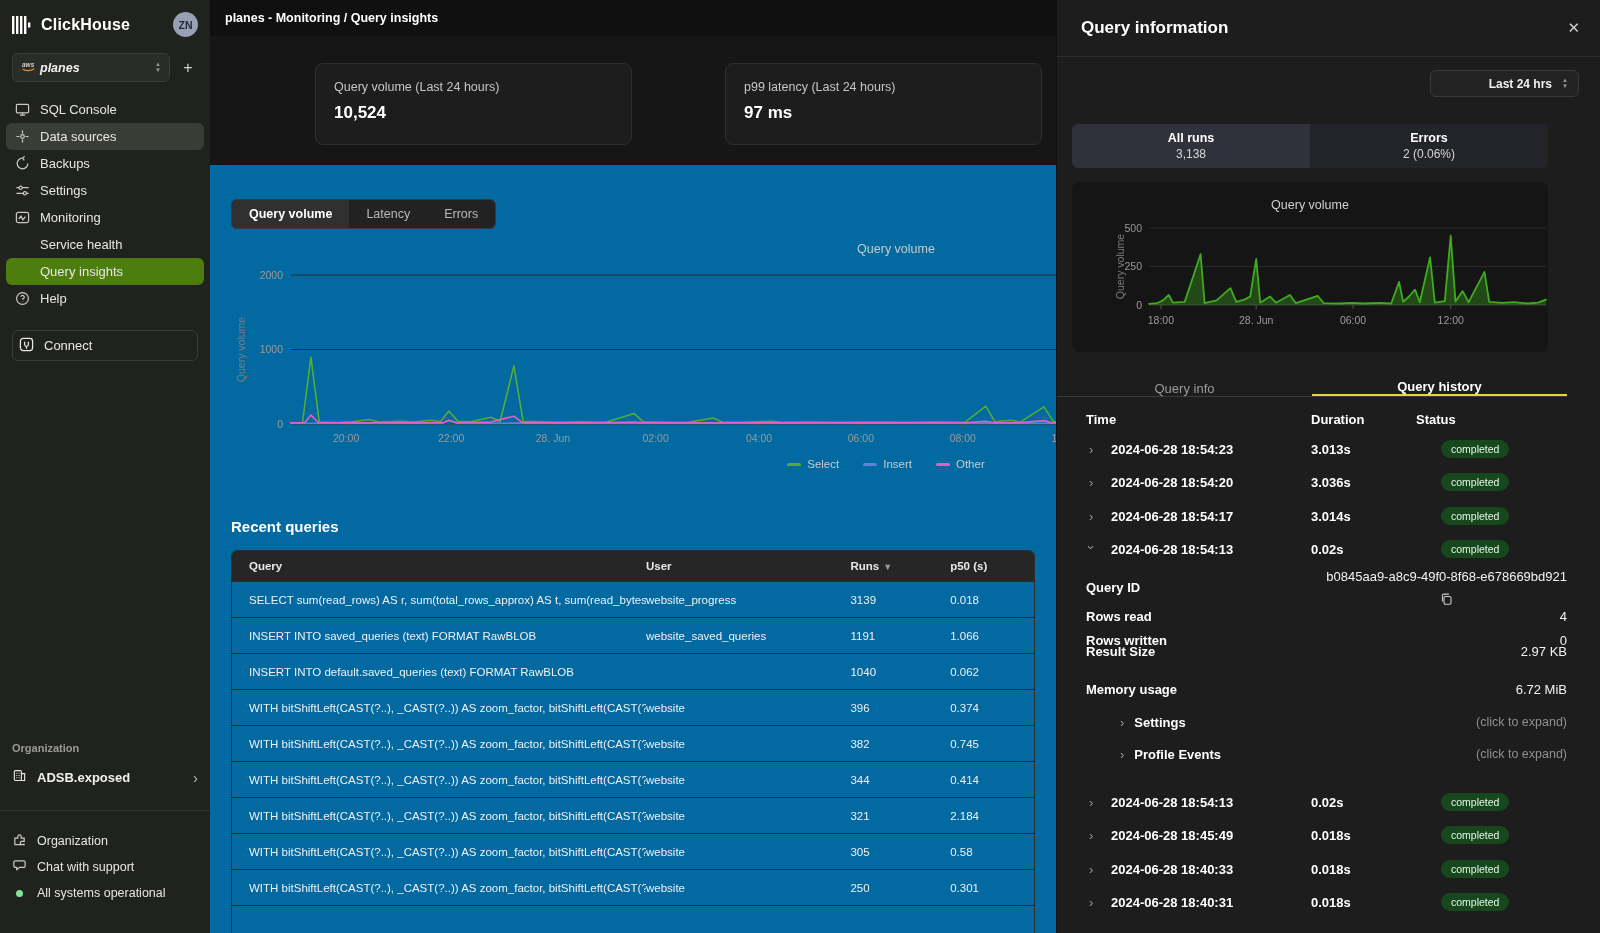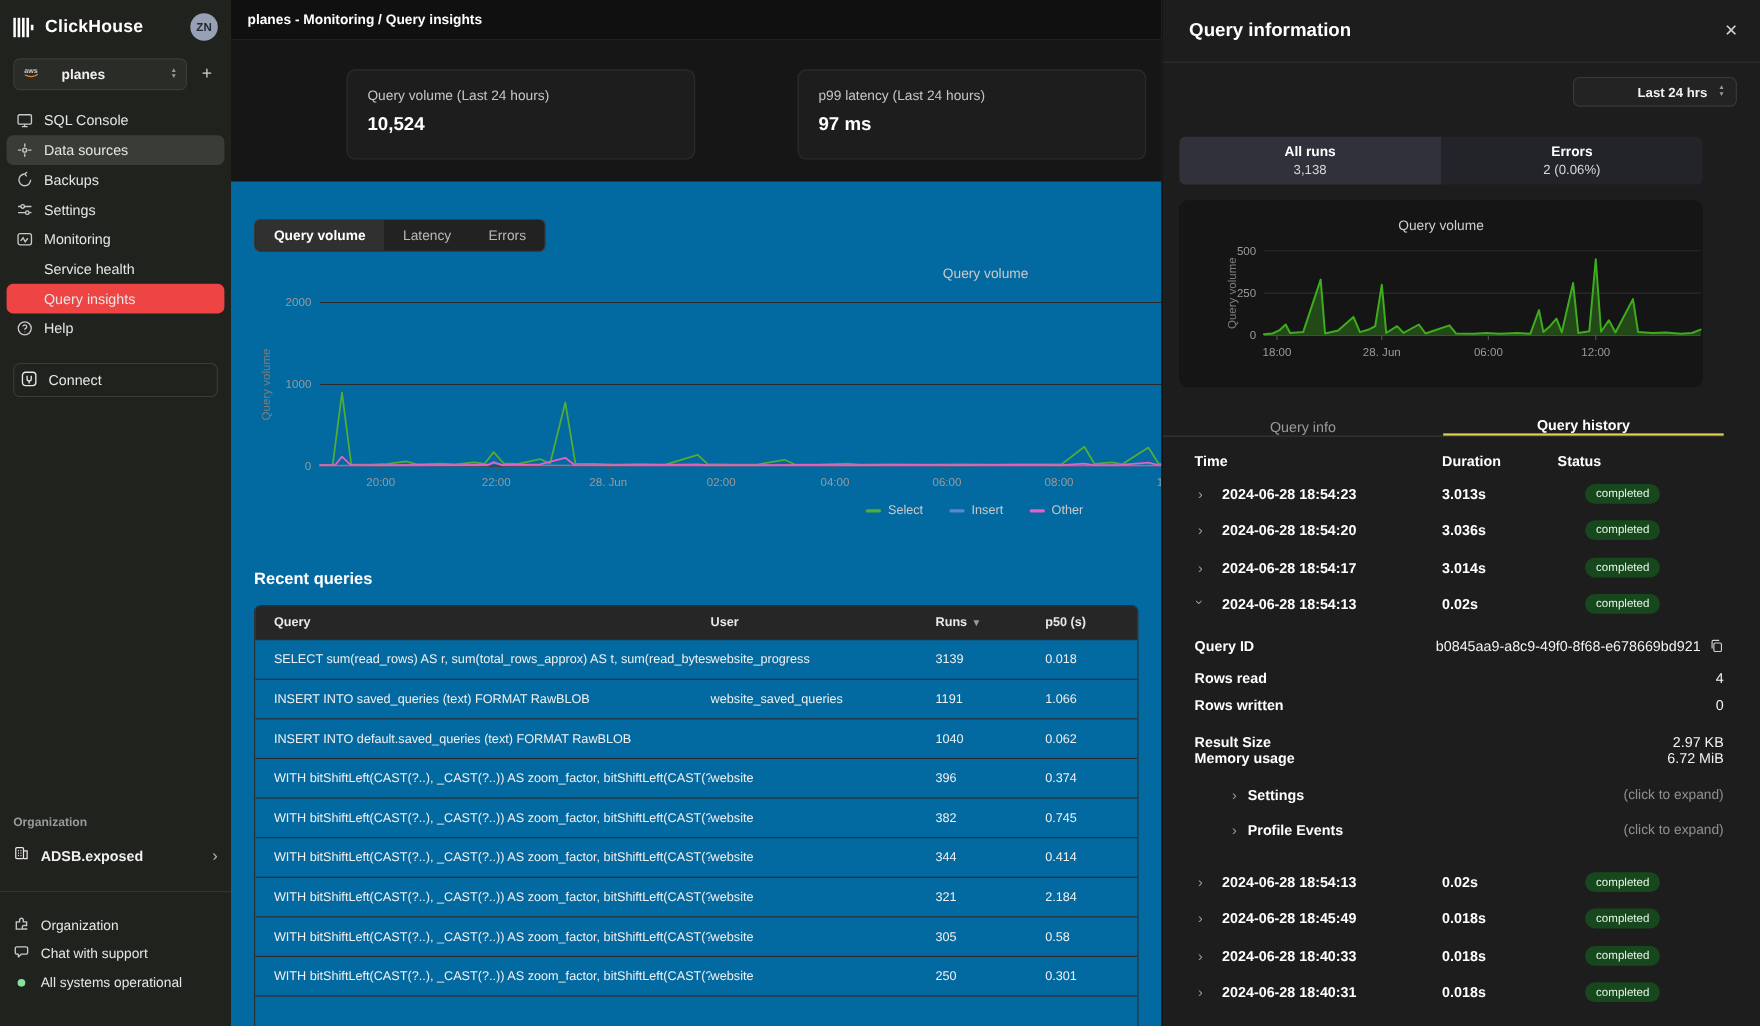--- a/index.html
+++ b/index.html
@@ -10,31 +10,31 @@
   
   .sidebar { position:absolute; left:0; top:0; width:210px; height:933px;
     background:#20221d; z-index:3; }
   .logo-row { display:flex; align-items:center; gap:9px; padding:12px 12px 0 12px; }
   .logo-mark { display:flex; align-items:flex-end; }
   .logo-text { font-size:16px; font-weight:700; color:#fff; letter-spacing:.2px; flex:1; }
   .avatar { width:25px; height:25px; border-radius:50%; background:#97a0b4; color:#232a38;
     font-size:10.5px; font-weight:700; display:flex; align-items:center; justify-content:center; }
   .svc-row { display:flex; align-items:center; gap:8px; margin:16px 12px 0 12px; }
   .svc-select { flex:1; height:29px; background:#2a2c27; border:1px solid #3a3c37; border-radius:6px;
-    display:flex; align-items:center; gap:20px; padding:0 8px; cursor:pointer; }
+    display:flex; align-items:center; gap:4px; padding:0 8px; cursor:pointer;font-style:italic; }
   .svc-select .lbl { flex:1; font-size:12.5px; font-weight:600; color:#f0f0f0; }
   .updown { display:flex; flex-direction:column; align-items:center; line-height:5px; font-size:6px; color:#9a9a9a; gap:1px; }
   .plus-btn { font-size:16px; color:#cfcfcf; width:20px; text-align:center; cursor:pointer; }
   .nav { margin:14px 6px 0 6px; }
   .nav-item { display:flex; align-items:center; gap:10px; height:27px; padding:0 8px; border-radius:6px;
     font-size:13px; font-weight:500; color:#e6e6e6; cursor:pointer; margin-bottom:0px; }
   .nav-item .nicon { width:16px; height:16px; color:#c9c9c9; display:flex; align-items:center; justify-content:center; }
   .nav-item.active { background:#3a3d35; }
   .nav-item.sub { padding-left:34px; }
-  .nav-item.sub.active { background:#ef4444; }
+  .nav-item.sub.active { background:#4d7c0f; }
   .connect-btn { margin:18px 12px 0 12px; height:31px; border:1px solid #3a3c37; border-radius:6px;
     display:flex; align-items:center; gap:10px; padding:0 6px; font-size:13px; font-weight:500; cursor:pointer; }
   .org-section { position:absolute; left:0; right:0; top:742px; padding:0 12px; }
   .org-label { font-size:11px; color:#9a9a9a; font-weight:600; }
   .org-row { display:flex; align-items:center; gap:10px; margin-top:14px; cursor:pointer; }
   .org-row .name { flex:1; font-size:13px; font-weight:600; color:#f0f0f0; }
   .org-row .chev { color:#bbb; font-size:15px; }
   .sb-divider { position:absolute; left:0; right:0; top:810px; border-top:1px solid #32342f; }
   .sb-footer { position:absolute; left:12px; right:12px; top:828px; }
   .sb-footer .f-item { display:flex; align-items:center; gap:10px; height:26px; font-size:12.5px; color:#e6e6e6; cursor:pointer; }
@@ -104,21 +104,21 @@
   .hist-row { position:relative; height:33.5px; cursor:pointer; }
   .hist-row .chev { position:absolute; left:32px; top:50%; transform:translateY(-50%); color:#9a9a9a; font-size:13px; }
   .hist-row .chev.open { transform:translateY(-60%) rotate(90deg); }
   .hist-row .t { position:absolute; left:54px; top:50%; transform:translateY(-50%); font-size:13px; font-weight:600; color:#fff; }
   .hist-row .d { position:absolute; left:254px; top:50%; transform:translateY(-50%); font-size:13px; font-weight:600; color:#fff; }
   .badge { position:absolute; left:384px; top:50%; transform:translateY(-50%); font-size:10.5px;
     padding:3px 10px; border-radius:10px; }
   .details { position:absolute; left:0; top:564px; width:100%; height:216px; }
   .d-line { position:absolute; left:29px; right:33px; height:20px; display:flex; align-items:center; }
   .d-label { font-size:13px; font-weight:700; color:#fff; }
-  .d-value { margin-left:auto; font-size:13px; color:#f2f2f2; display:flex; align-items:center; gap:8px; }
+  .d-value { margin-left:auto; font-size:13px; color:#f2f2f2; display:flex; align-items:center; gap:8px;flex-direction:column; }
   .d-expand { padding-left:34px; }
   .d-expand .chev { color:#9a9a9a; font-size:13px; margin-right:10px; }
   .d-hint { margin-left:auto; font-size:12.5px; color:#8f8f8f; }
   .copy-ic { color:#cfcfcf; cursor:pointer; display:flex; }
 </style>
 </head>
 <body>
 
 <div class="app">
 
@@ -487,21 +487,21 @@
         </span>
       </div>
       <div class="d-line" style="top:42px;">
         <span class="d-label">Rows read</span>
         <span class="d-value">4</span>
       </div>
       <div class="d-line" style="top:66px;">
         <span class="d-label">Rows written</span>
         <span class="d-value">0</span>
       </div>
-      <div class="d-line" style="top:100px;">
+      <div class="d-line" style="top:77px;">
         <span class="d-label">Result Size</span>
         <span class="d-value">2.97 KB</span>
       </div>
       <div class="d-line" style="top:115px;">
         <span class="d-label">Memory usage</span>
         <span class="d-value">6.72 MiB</span>
       </div>
       <div class="d-line d-expand" style="top:148px;">
         <span class="chev">›</span>
         <span class="d-label">Settings</span>

